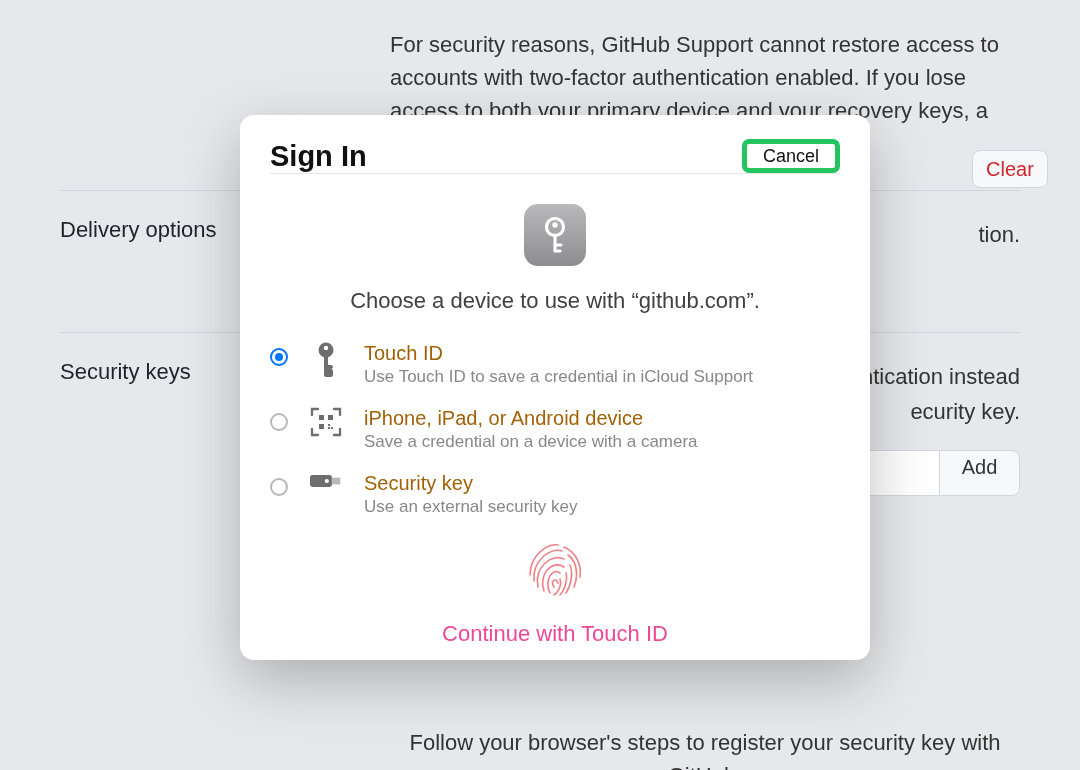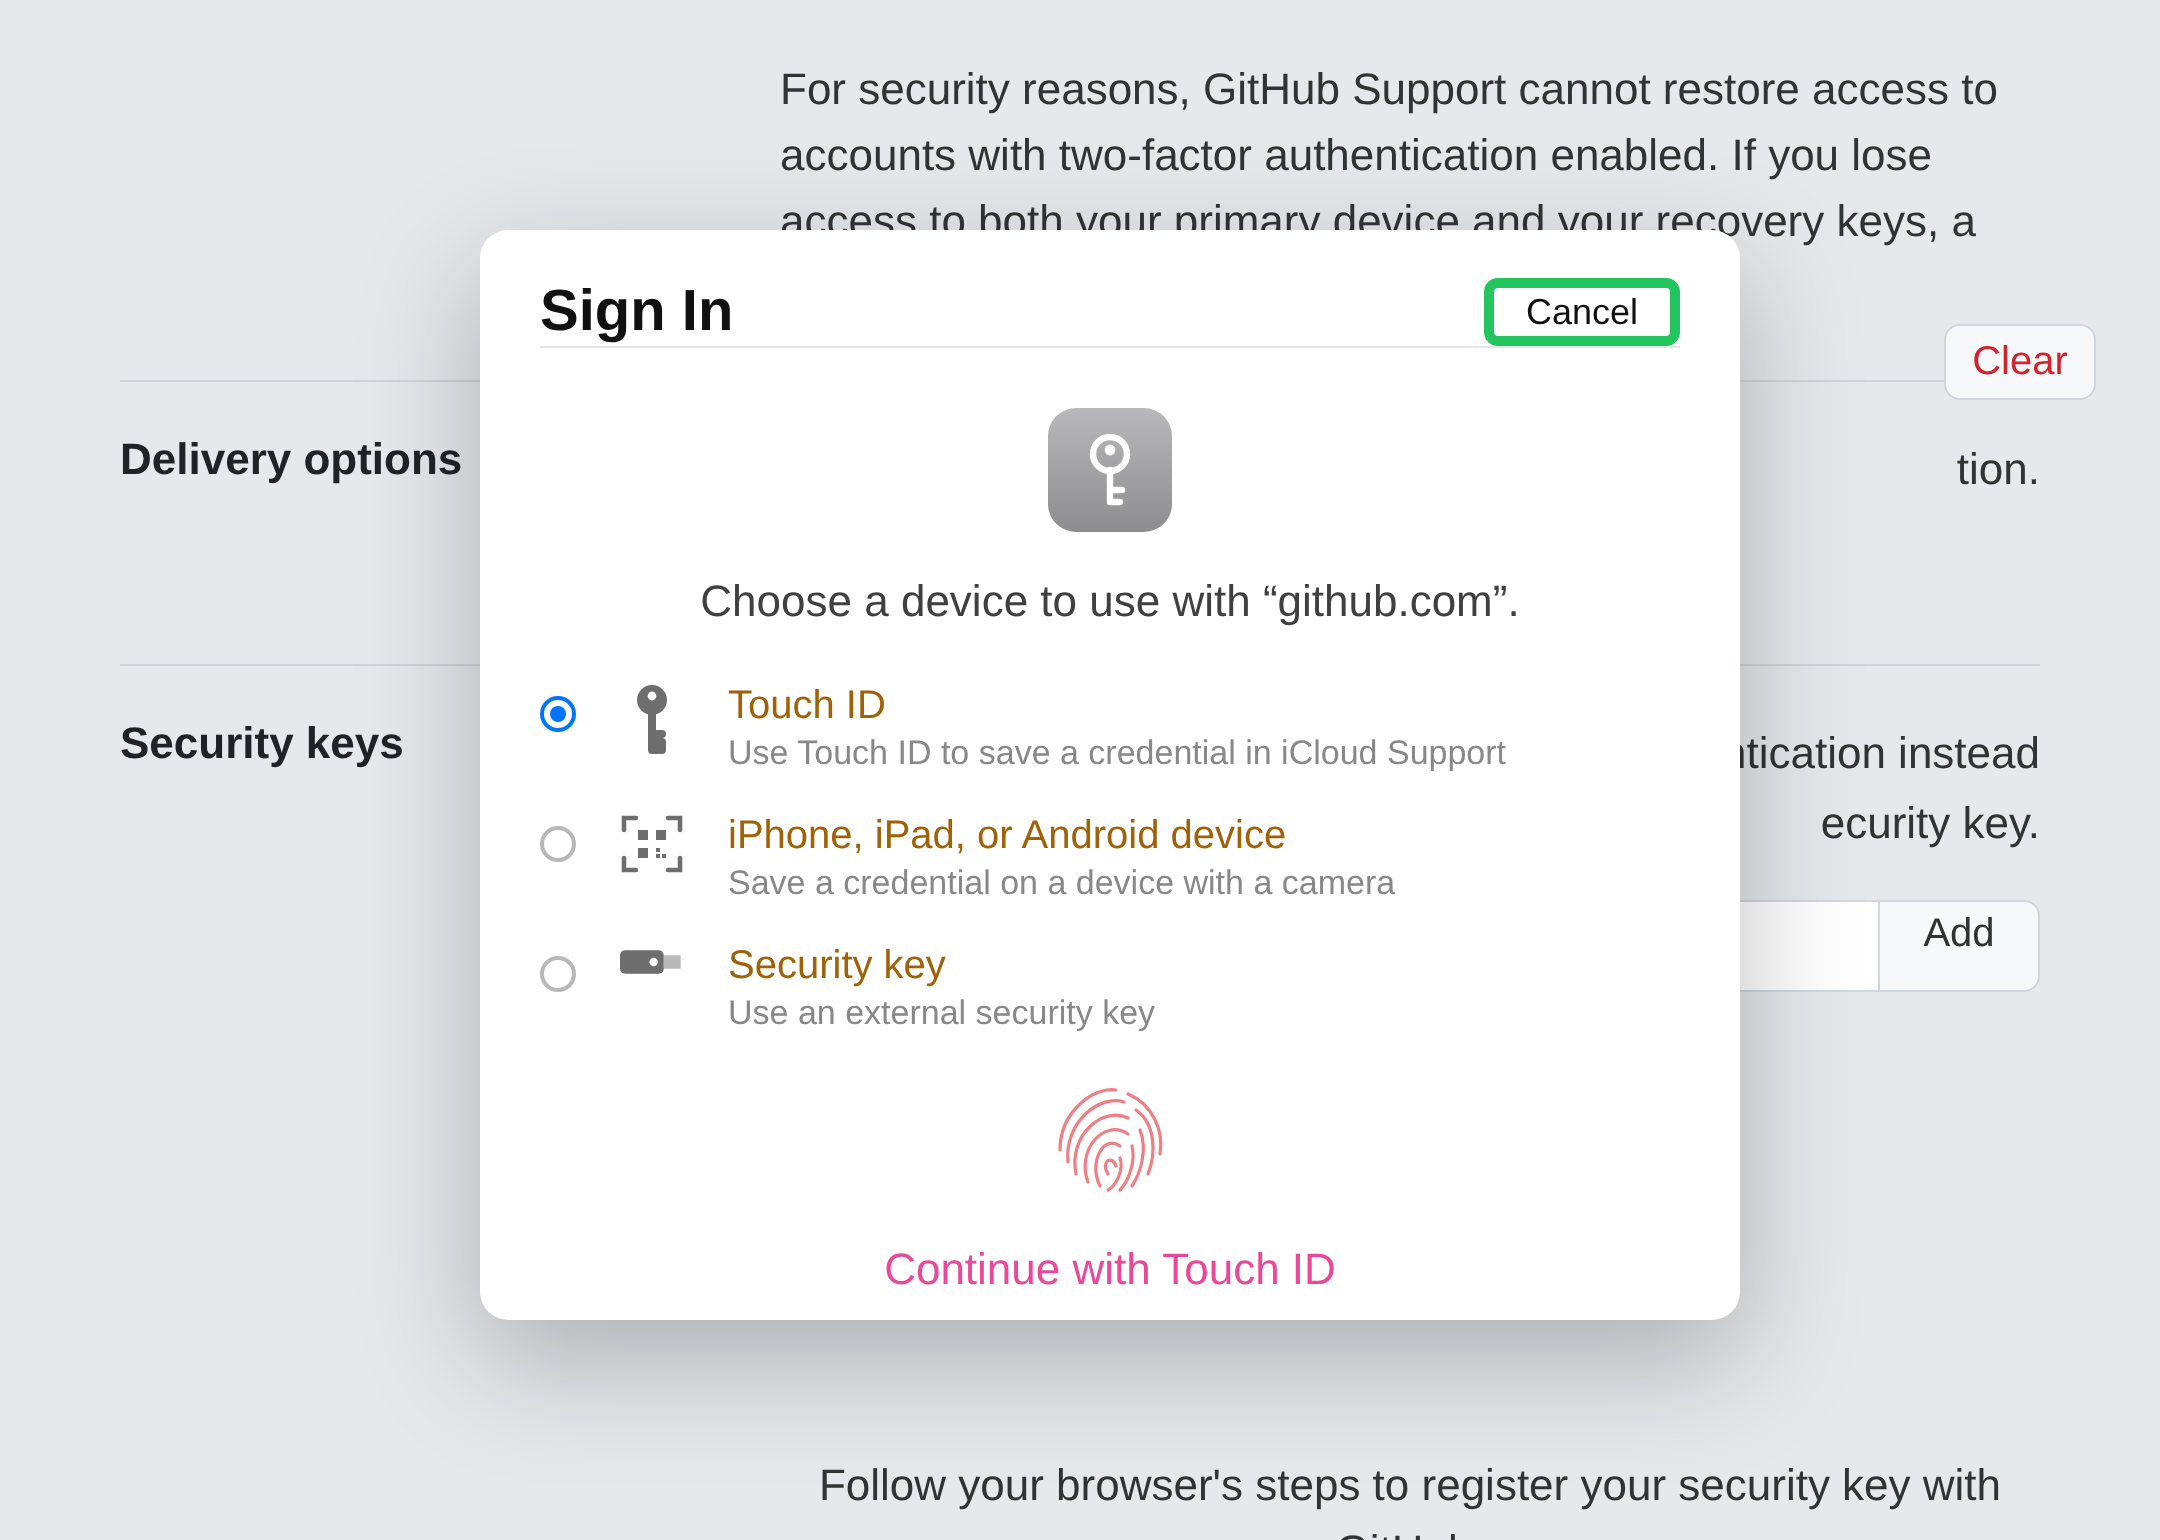--- a/index.html
+++ b/index.html
@@ -28,32 +28,32 @@
     }
     .row {
       display: flex;
       border-top: 1px solid #cfd4da;
       padding: 26px 0 50px 0;
       margin-top: 30px;
     }
     .row .label {
       width: 330px;
       font-size: 22px;
-      font-weight: 700;
+      font-weight: 400;
       color: #1f2328;
     }
     .row .content {
       flex: 1;
       font-size: 22px;
       line-height: 1.6;
       color: #333;
     }
     .clear-btn {
       position: absolute;
-      top: 162px;
+      top: 150px;
       right: 32px;
       width: 76px;
       height: 38px;
       border: 1px solid #d0d7de;
       border-radius: 8px;
       background: #f6f8fa;
       color: #d1242f;
       font-size: 20px;
       display: flex;
       align-items: center;

